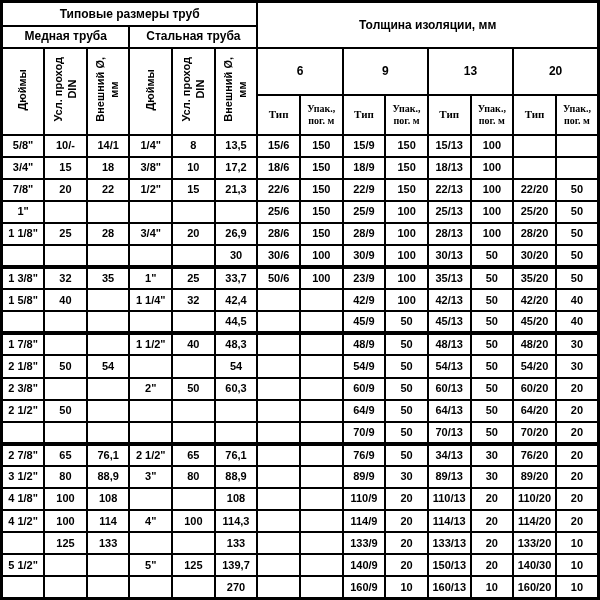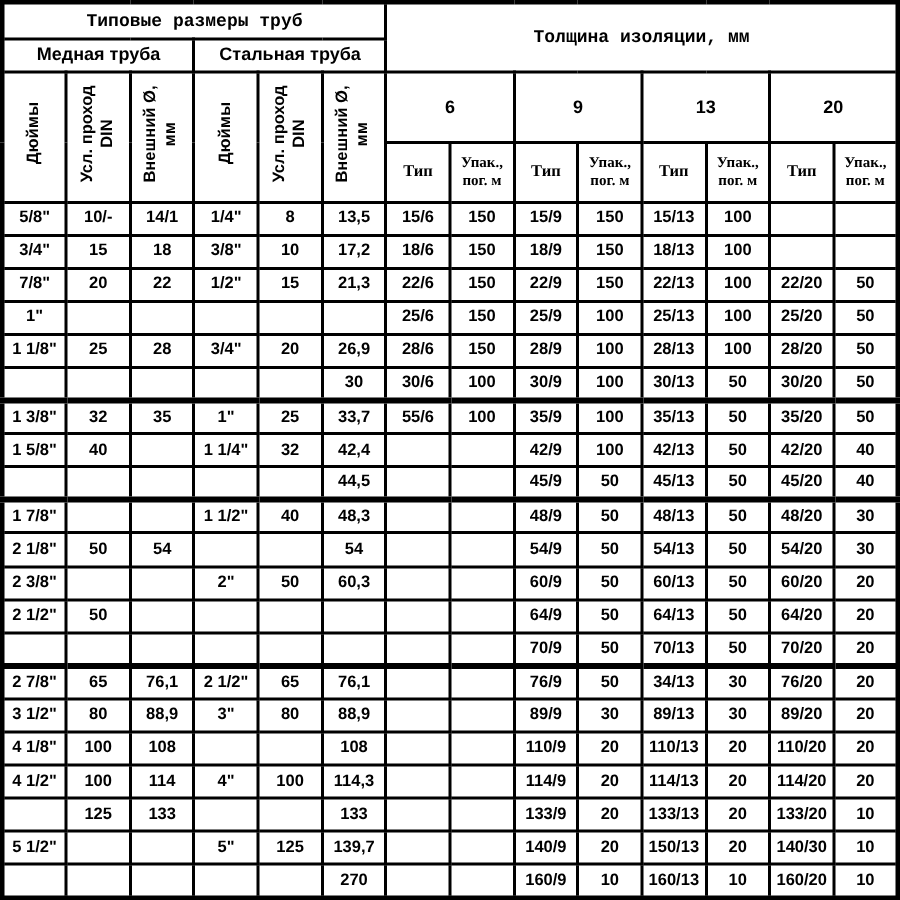--- a/index.html
+++ b/index.html
@@ -26,21 +26,21 @@
     padding: 0 1px;
     text-align: center;
     vertical-align: middle;
     color: var(--color-text);
     font-weight: bold;
     font-size: 11px;
     line-height: 1.2;
     white-space: pre-line;
     overflow: hidden;
   }
-  tr.hdr-titles   { height: 24px; font-family: Liberation Mono, monospace; }
+  tr.hdr-titles   { height: 24px; }
   tr.hdr-pipes    { height: 22px; }
   tr.hdr-thick    { height: 47px; }
   tr.hdr-typepack { height: 40px; font-family: Liberation Serif, serif; }
   .title-cell { font-size: 12px; }
   .thick-cell { font-size: 12px; }
   .pack-cell  { font-size: 10px; }
   th.vert { height: 87px; padding: 2px 0; }
   .vtext {
     display: inline-block;
     writing-mode: vertical-rl;
@@ -214,23 +214,23 @@
         <td>30/20</td>
         <td>50</td>
       </tr>
       <tr>
         <td>1 3/8"</td>
         <td>32</td>
         <td>35</td>
         <td>1"</td>
         <td>25</td>
         <td>33,7</td>
-        <td>55/6</td>
-        <td>100</td>
-        <td>35/9</td>
+        <td>50/6</td>
+        <td>100</td>
+        <td>23/9</td>
         <td>100</td>
         <td>35/13</td>
         <td>50</td>
         <td>35/20</td>
         <td>50</td>
       </tr>
       <tr>
         <td>1 5/8"</td>
         <td>40</td>
         <td></td>

